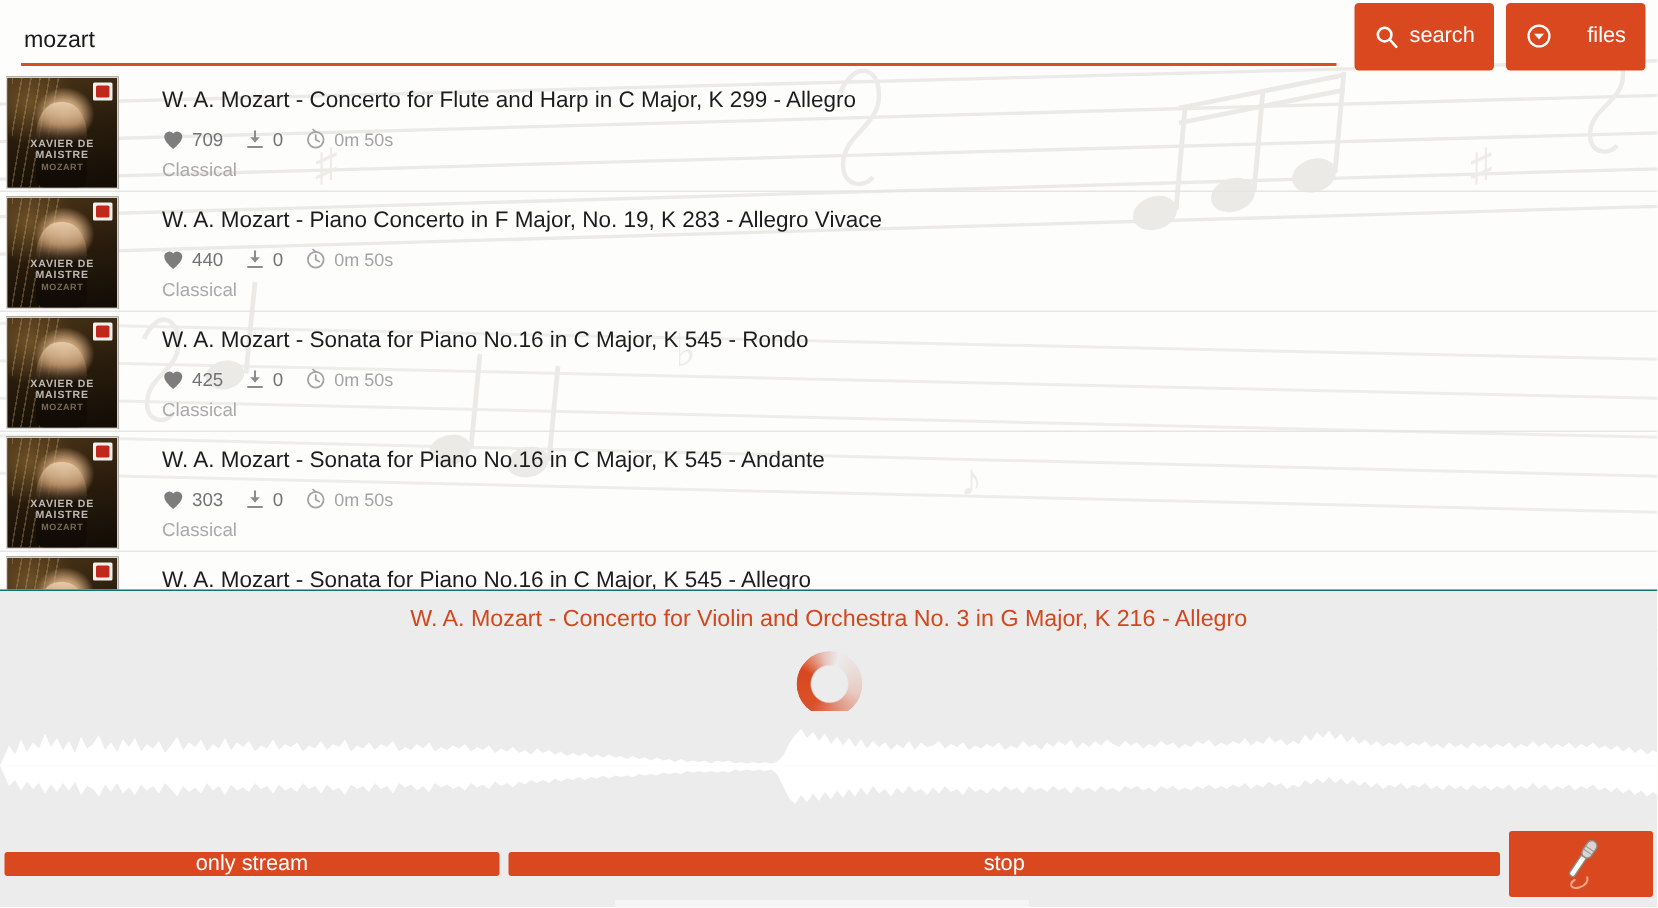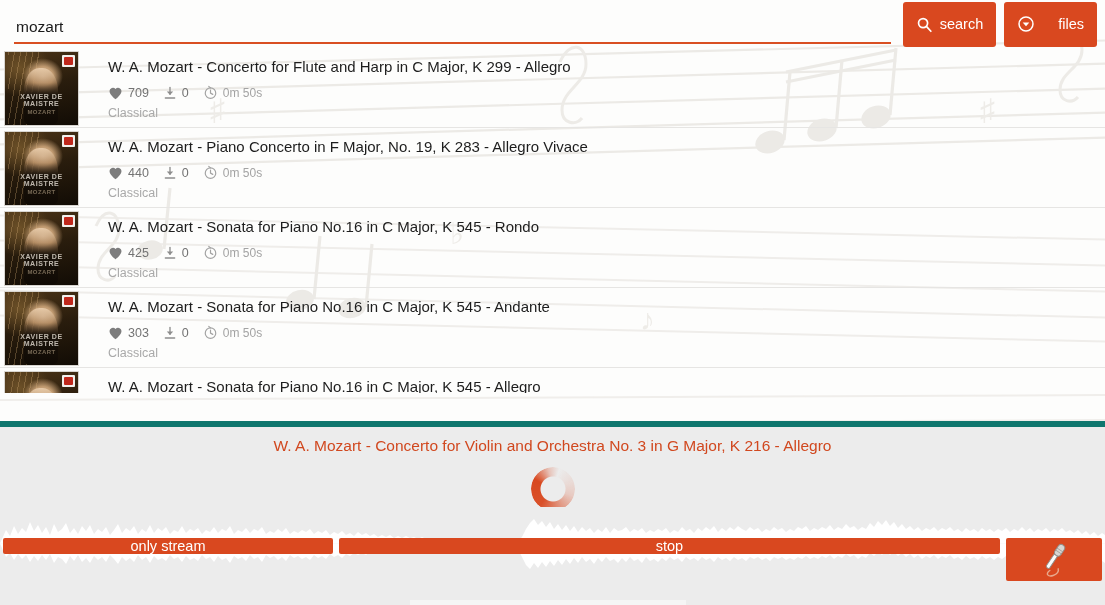--- a/index.html
+++ b/index.html
@@ -216,24 +216,24 @@
     margin-top: 6px;
     font-size: 12.5px;
     color: #a9a9a9;
   }
 
   
   .player {
     position: absolute;
     left: 0; right: 0;
     bottom: 0;
-    height: 184px;
+    height: 212px;
     z-index: 5;
     background: #ececec;
-    border-top: 6px solid #0f766e;
+    border-top: 1px solid #0f766e;
   }
 
   .now-playing {
     text-align: center;
     color: #d1481f;
     font-size: 15.5px;
     padding-top: 9px;
     line-height: 19px;
     white-space: nowrap;
     overflow: hidden;
@@ -269,24 +269,24 @@
     left: 0; right: 0;
     top: 80px;
     height: 73px;
     overflow: hidden;
   }
   .waveform svg { display: block; width: 1105px; height: 73px; }
 
   .transport {
     position: absolute;
     left: 0; right: 0;
-    bottom: 12px;
+    bottom: 0;
     height: 57px;
     display: flex;
-    align-items: flex-start;
+    align-items: center;
     gap: 6px;
     padding: 2px 3px 4px 3px;
   }
   .tbtn {
     background: #d9481f;
     color: #fff;
     border: none;
     border-radius: 2px;
     font-family: "Liberation Sans", sans-serif;
     font-size: 14.5px;

